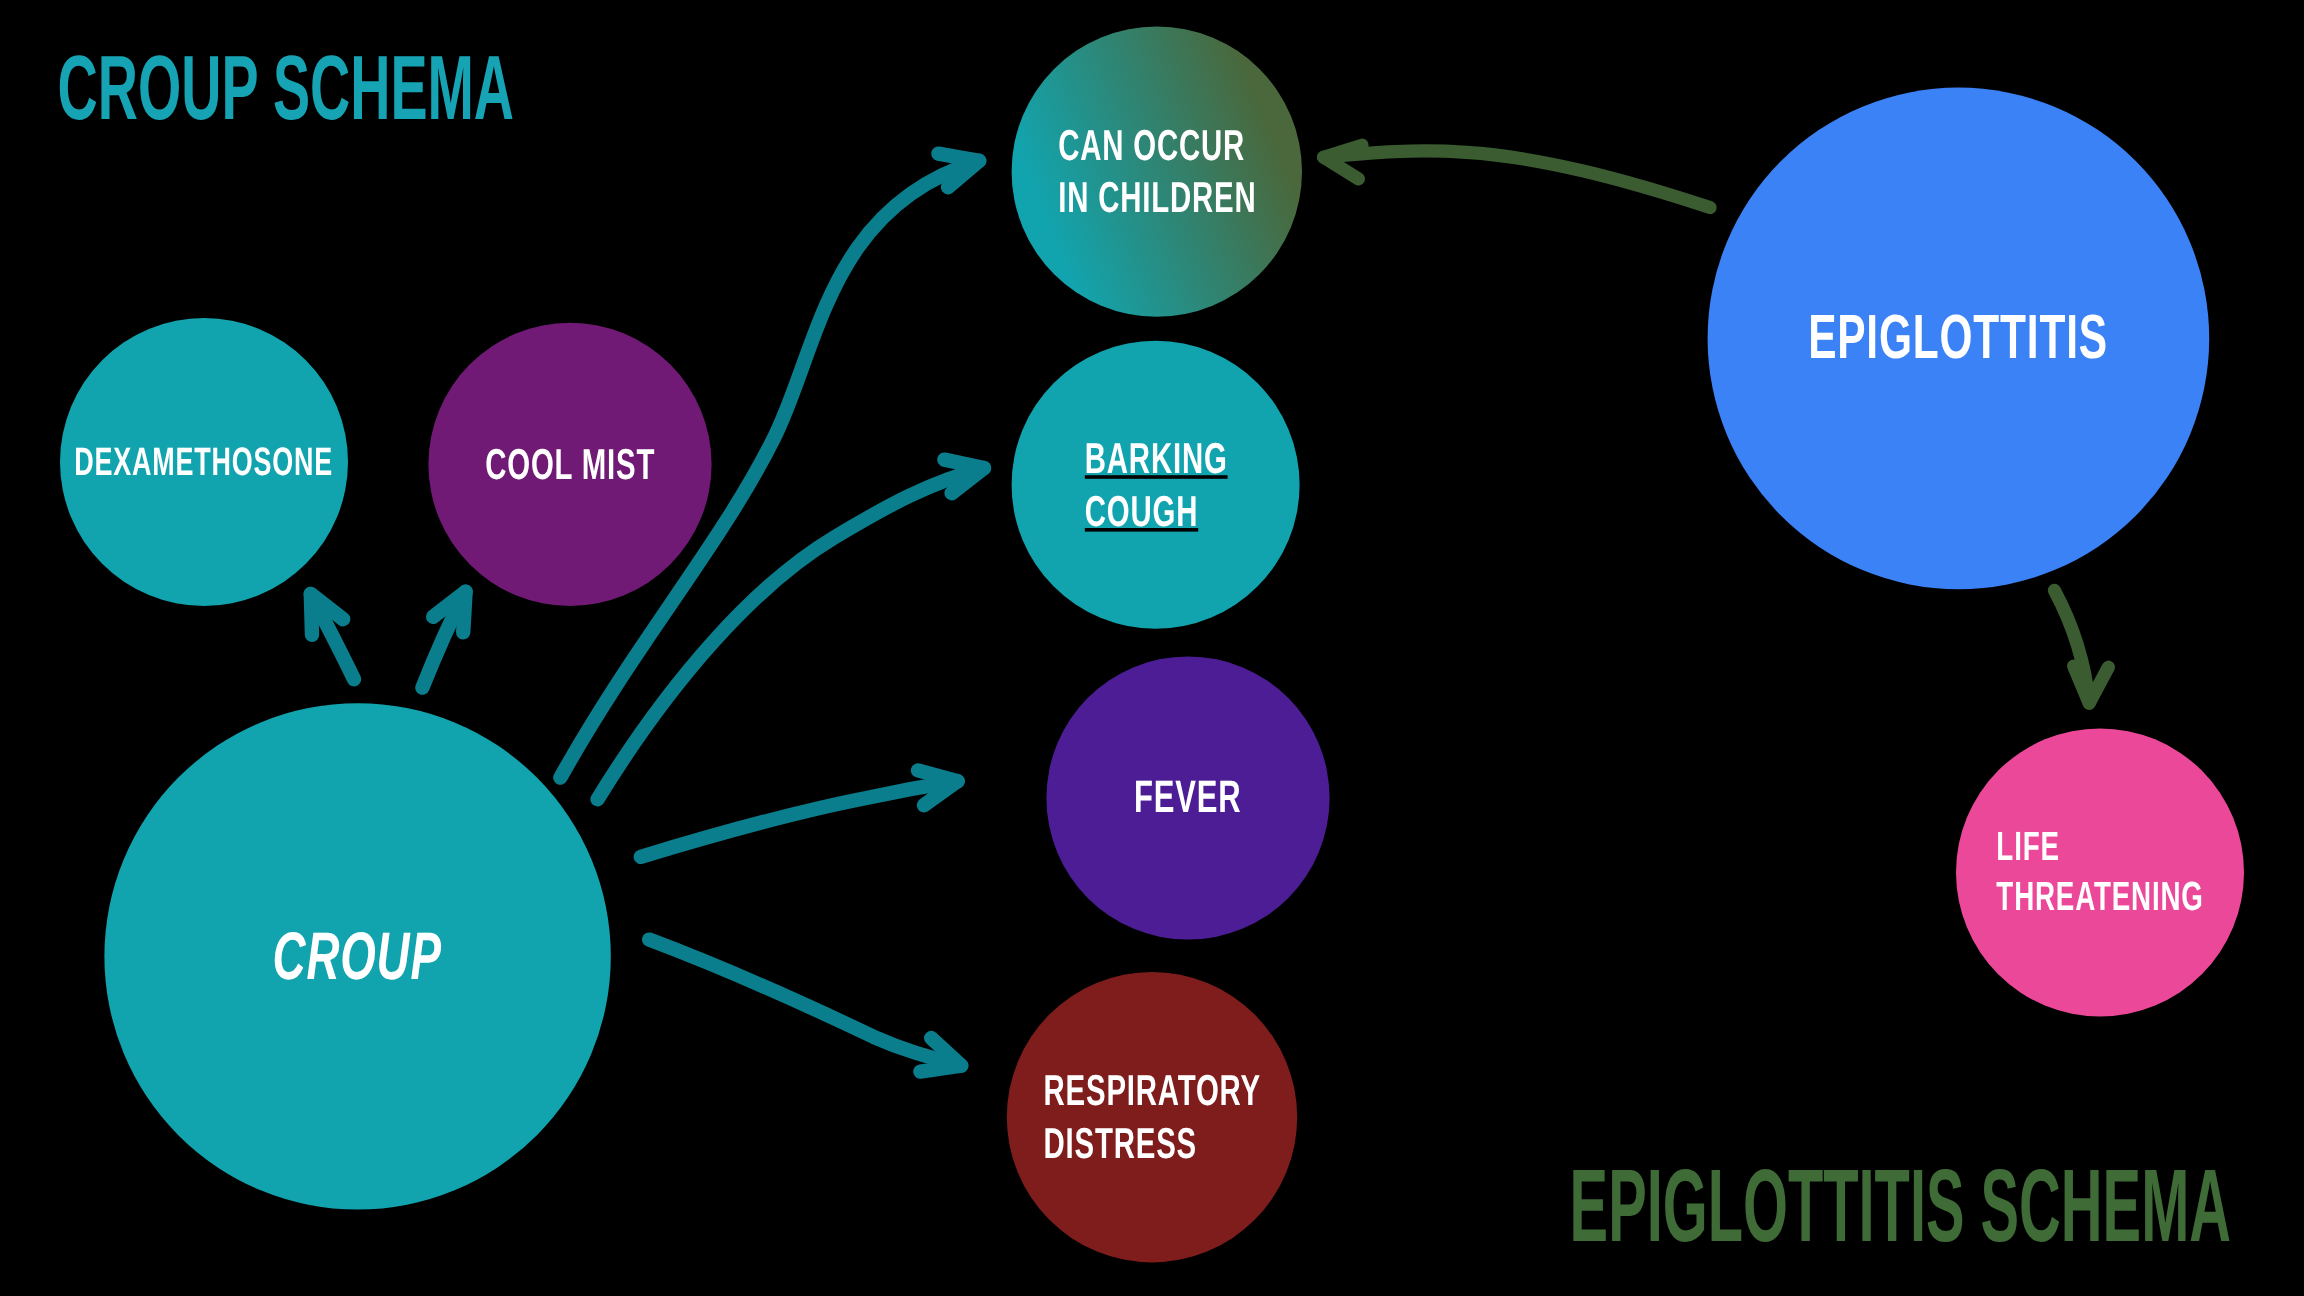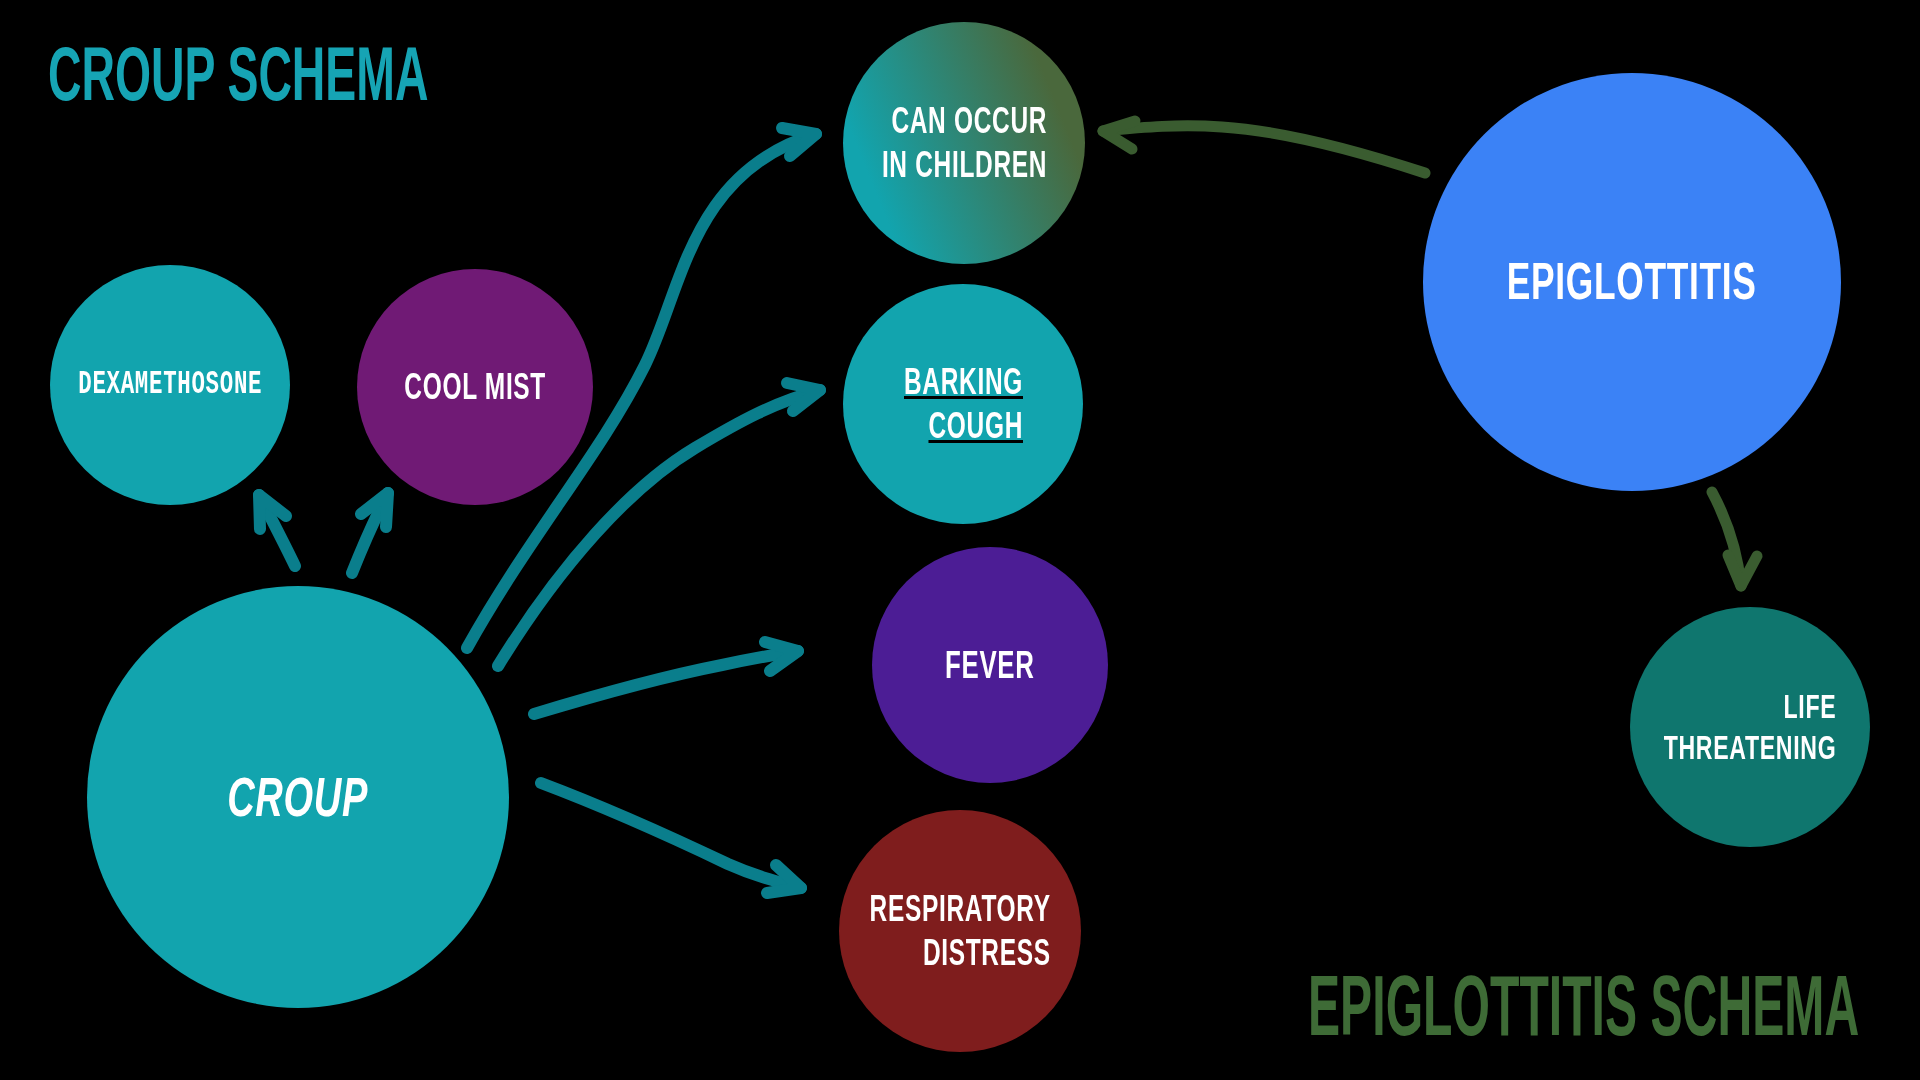--- a/index.html
+++ b/index.html
@@ -9,21 +9,21 @@
   }
   .title{
     position:absolute;font-weight:bold;white-space:nowrap;
     line-height:1;letter-spacing:0px;transform-origin:left top;
   }
   .title-croup{left:48px;top:36px;font-size:76px;transform:scaleX(.61);}
   .title-epi{left:1308px;top:962px;font-size:86px;transform:scaleX(.56);}
   .node{
     position:absolute;border-radius:50%;
     display:flex;align-items:center;justify-content:center;
-    text-align:right;
+    text-align:left;
   }
   .node .label{
     display:inline-block;transform:scaleX(.68);transform-origin:center center;
     color:#fff;font-weight:bold;line-height:1.22;letter-spacing:1px;
     white-space:nowrap;
   }
   .node .label .line{display:block;}
   svg#edges{position:absolute;left:0;top:0;}
 </style>
 </head>
@@ -42,21 +42,21 @@
       <path d="M 534 714 C 610 691, 676 674, 722 665 C 750 659, 772 655, 798 651" fill="none" stroke="#0A7E8C" stroke-width="12" stroke-linecap="round" stroke-linejoin="round"></path>
       <path d="M 770 671 L 798 651 L 765 642" fill="none" stroke="#0A7E8C" stroke-width="12" stroke-linecap="round" stroke-linejoin="round"></path>
       <path d="M 541 783 C 618 812, 684 843, 728 864 C 755 876, 775 881, 801 888" fill="none" stroke="#0A7E8C" stroke-width="12" stroke-linecap="round" stroke-linejoin="round"></path>
       <path d="M 767 893 L 801 888 L 776 865" fill="none" stroke="#0A7E8C" stroke-width="12" stroke-linecap="round" stroke-linejoin="round"></path>
       <path d="M 1425 173 C 1355 150, 1285 131, 1222 127 C 1180 124, 1145 127, 1103 131" fill="none" stroke="#3A5C30" stroke-width="11" stroke-linecap="round" stroke-linejoin="round"></path>
       <path d="M 1135 121 L 1103 131 L 1132 149" fill="none" stroke="#3A5C30" stroke-width="11" stroke-linecap="round" stroke-linejoin="round"></path>
       <path d="M 1712 492 C 1726 518, 1737 547, 1741 586" fill="none" stroke="#3A5C30" stroke-width="11" stroke-linecap="round" stroke-linejoin="round"></path>
       <path d="M 1728 555 L 1741 586 L 1757 556" fill="none" stroke="#3A5C30" stroke-width="11" stroke-linecap="round" stroke-linejoin="round"></path>
     </svg>
   <div id="nodes">
-      <div class="node" style="left: 50px; top: 265px; width: 240px; height: 240px; background: rgb(18, 164, 174); font-family: Liberation Mono, monospace;">
+      <div class="node" style="left: 50px; top: 265px; width: 240px; height: 240px; background: rgb(18, 164, 174);">
         <span class="label" style="font-size: 33px; color: rgb(255, 255, 255);">
           <span class="line">DEXAMETHOSONE</span>
         </span>
       </div>
       <div class="node" style="left: 357px; top: 269px; width: 236px; height: 236px; background: #701a75;">
         <span class="label" style="font-size: 36px; color: rgb(255, 255, 255);">
           <span class="line">COOL MIST</span>
         </span>
       </div>
       <div class="node" style="left: 87px; top: 586px; width: 422px; height: 422px; background: rgb(18, 164, 174); font-style: italic;">
@@ -85,21 +85,21 @@
         <span class="label" style="font-size: 36px; color: rgb(255, 255, 255);">
           <span class="line">RESPIRATORY</span>
           <span class="line">DISTRESS</span>
         </span>
       </div>
       <div class="node" style="left: 1423px; top: 73px; width: 418px; height: 418px; background: #3b82f6;">
         <span class="label" style="font-size: 52px; color: rgb(255, 255, 255);">
           <span class="line">EPIGLOTTITIS</span>
         </span>
       </div>
-      <div class="node" style="left: 1630px; top: 607px; width: 240px; height: 240px; background: #0f766e;">
+      <div class="node" style="left: 1630px; top: 607px; width: 240px; height: 240px; background: #ec4899;">
         <span class="label" style="font-size: 34px; color: rgb(255, 255, 255);">
           <span class="line">LIFE</span>
           <span class="line">THREATENING</span>
         </span>
       </div>
     </div>
   <div class="title title-croup" style="color: rgb(22, 164, 180);">CROUP SCHEMA</div>
   <div class="title title-epi" style="color: rgb(62, 107, 54);">EPIGLOTTITIS SCHEMA</div>
 </div>
 

